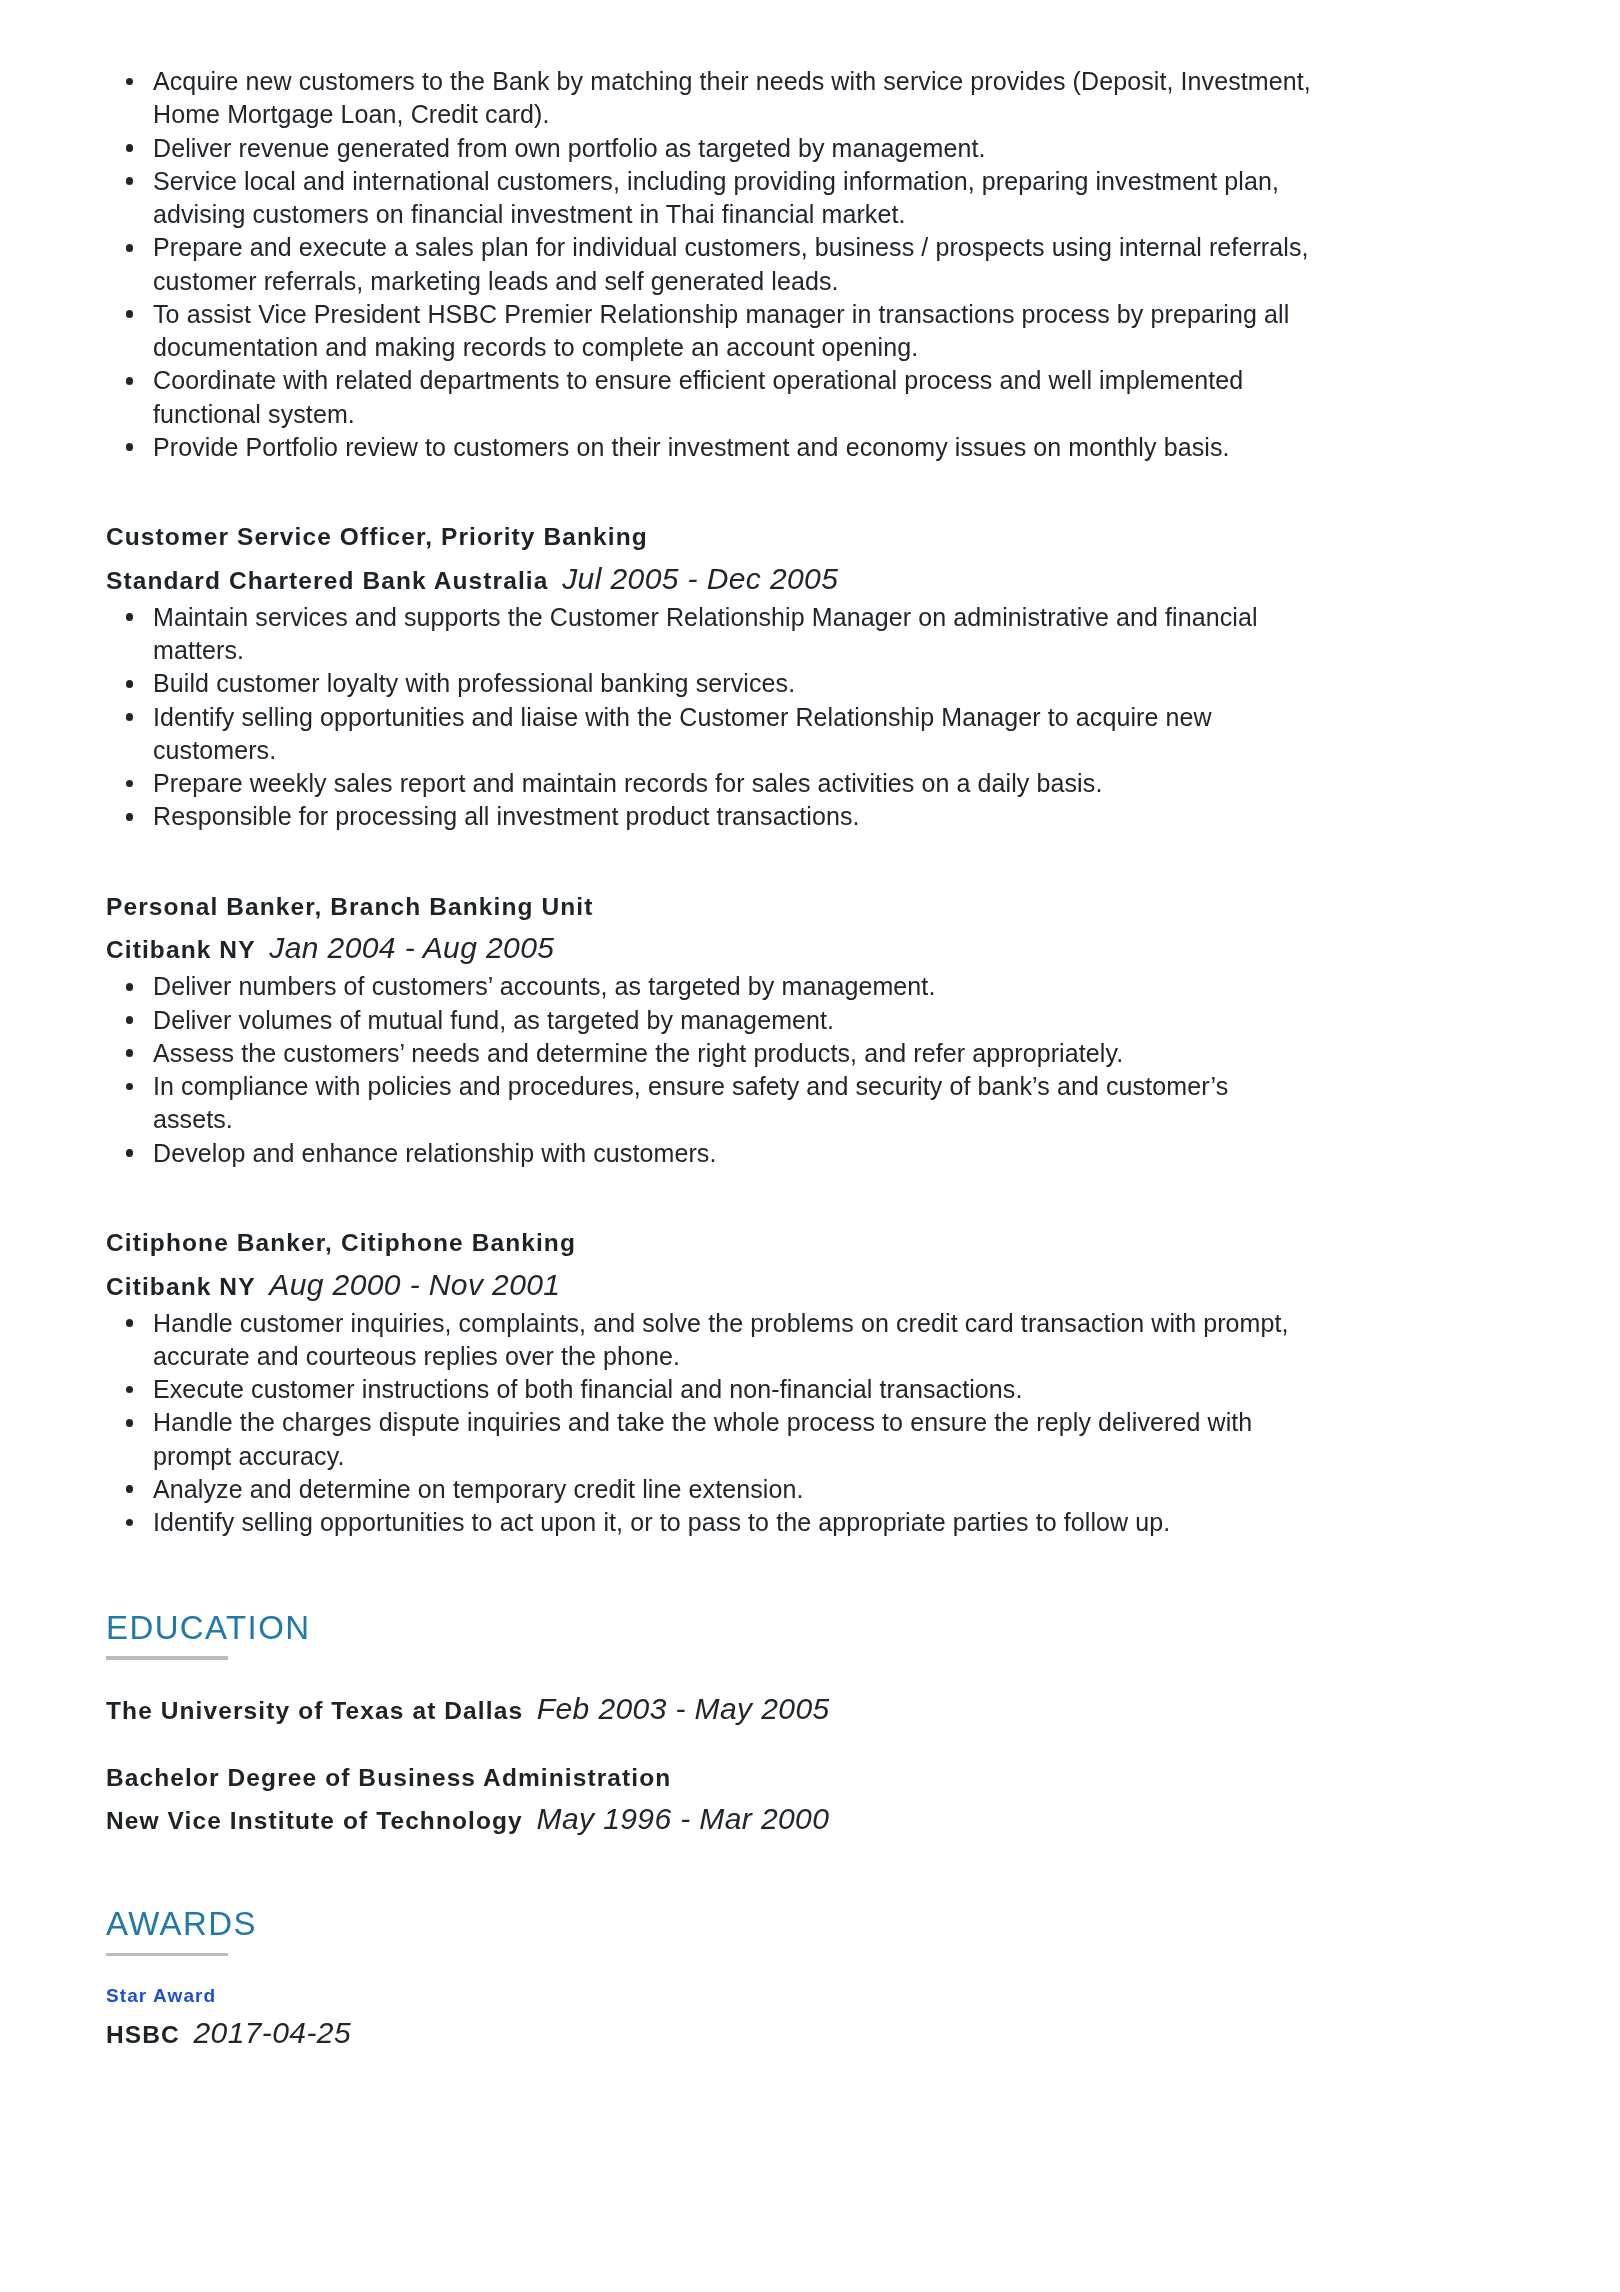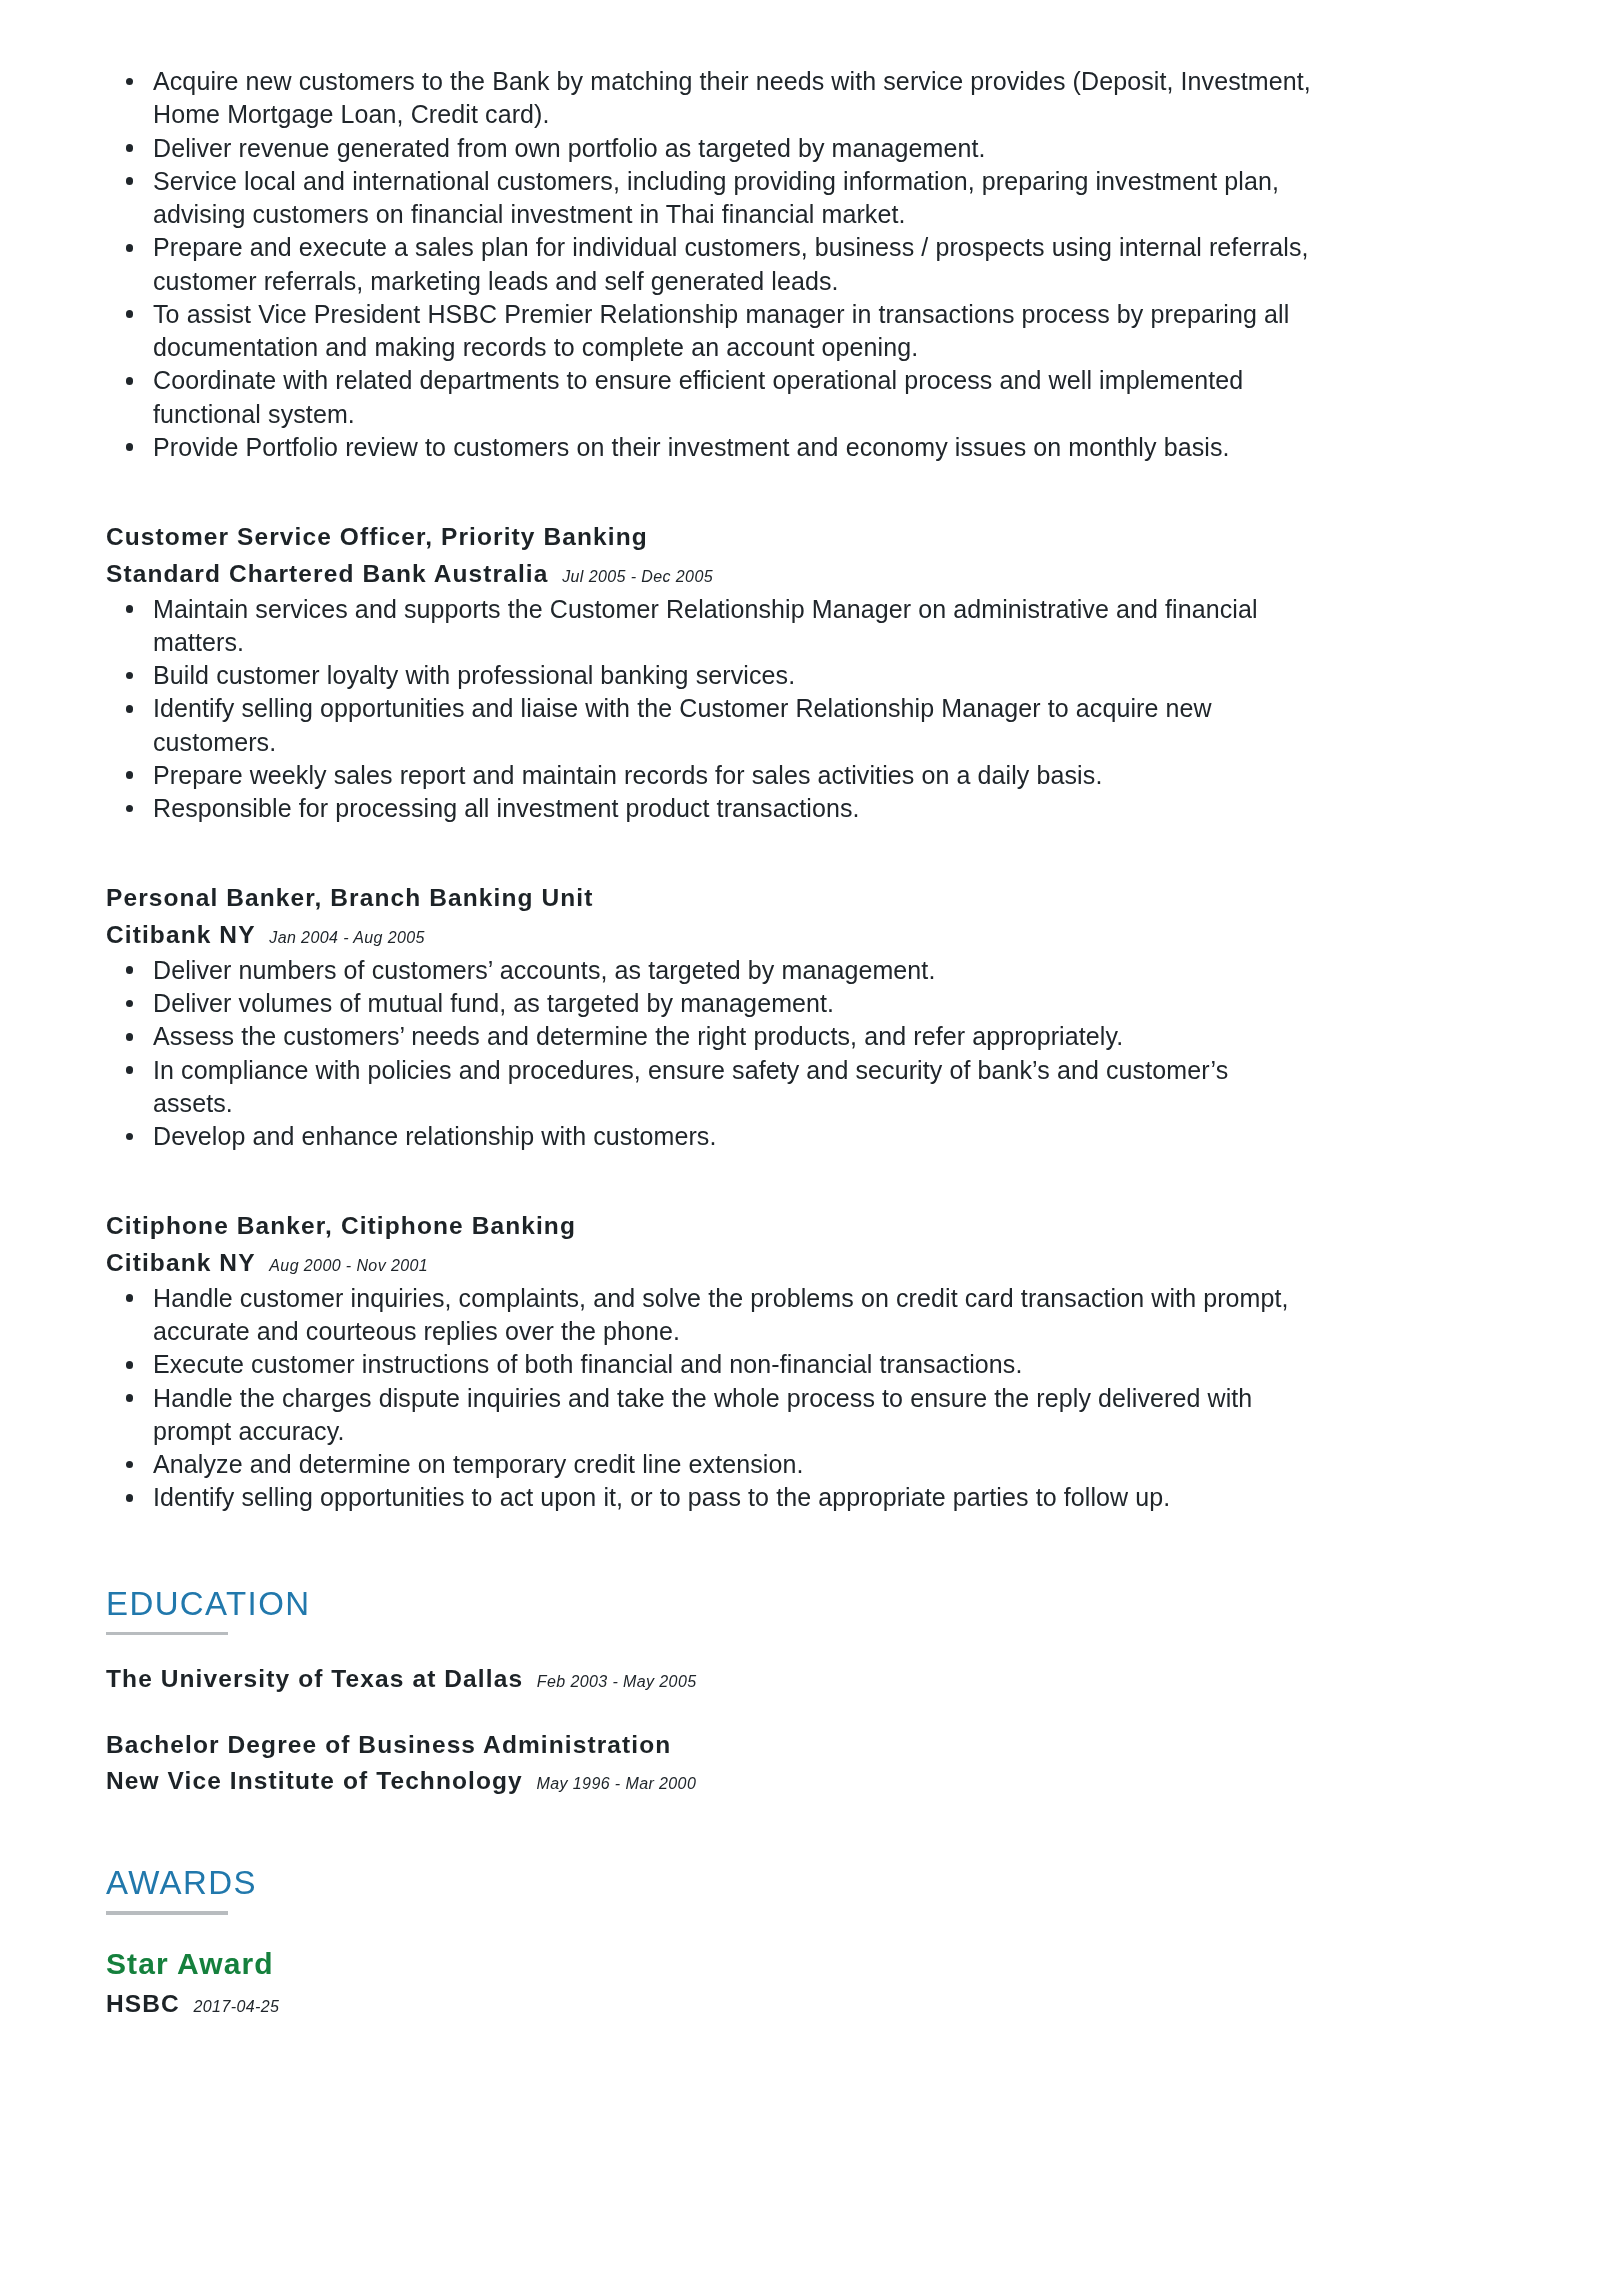--- a/index.html
+++ b/index.html
@@ -62,21 +62,21 @@
     line-height: 1.5;
     white-space: nowrap;
   }
   .company {
     font-size: 24.5px;
     font-weight: bold;
     letter-spacing: 1.1px;
     color: #1d2327;
   }
   .daterange {
-    font-size: 16px;
+    font-size: 30px;
     font-style: italic;
     color: #20262b;
     letter-spacing: 0.4px;
     margin-left: 13.7px;
   }
   .gap-md { height: 29px; }
   .gap-lg { height: 55px; }
 
   
   .section {
@@ -113,24 +113,24 @@
   }
   .edu-school {
     font-size: 24.5px;
     font-weight: bold;
     letter-spacing: 1.1px;
     color: #1d2327;
     text-align: right;
   }
 
   .award-name {
-    font-size: 30px;
-    font-weight: bold;
-    letter-spacing: 1.1px;
-    color: #15803d;
+    font-size: 19px;
+    font-weight: bold;
+    letter-spacing: 1.1px;
+    color: #1d4ed8;
     line-height: 1.5;
     margin: 0;
   }
   .award-meta { margin: 0; line-height: 1.5; white-space: nowrap; }
   .award-org {
     font-size: 24.5px;
     font-weight: bold;
     letter-spacing: 1.1px;
     color: #1d2327;
   }

